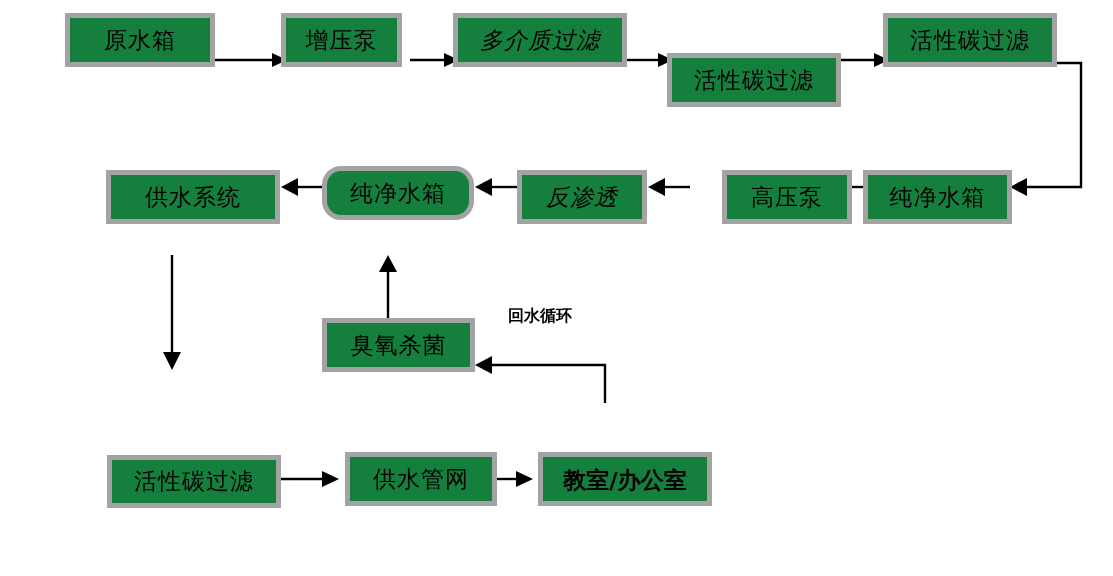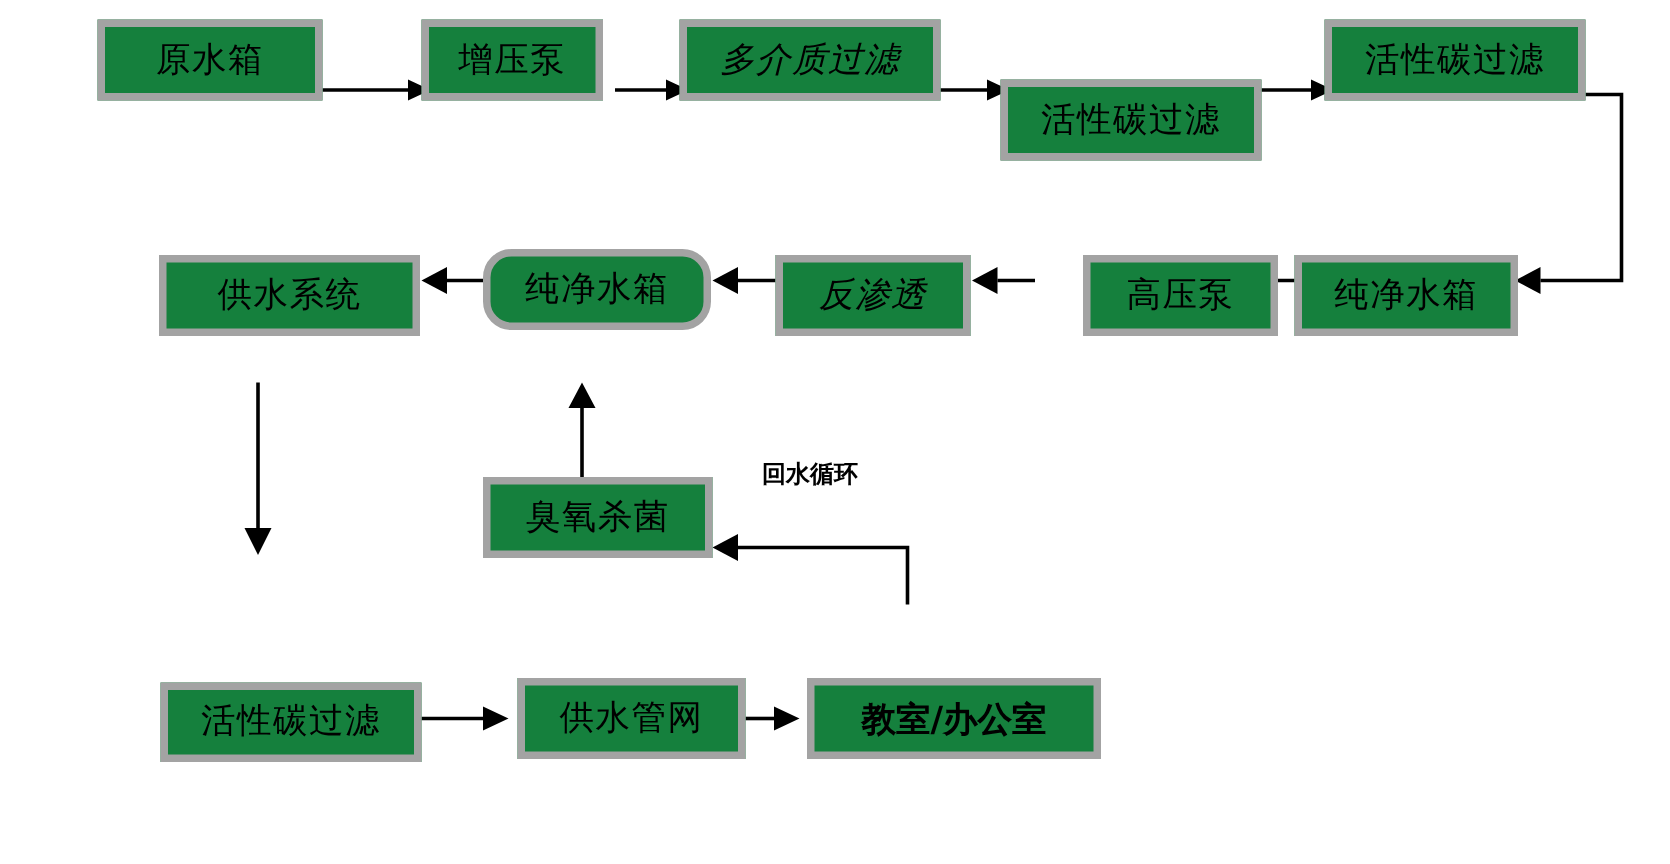--- a/index.html
+++ b/index.html
@@ -138,19 +138,19 @@
       <div class="node" style="left: 667px; top: 13px; width: 174px; height: 54px; margin-top: 40px;">活性碳过滤</div>
       <div class="node" style="left: 883px; top: 13px; width: 174px; height: 54px;">活性碳过滤</div>
       <div class="node" style="left: 106px; top: 170px; width: 174px; height: 54px;">供水系统</div>
       <div class="node" style="left: 322px; top: 166px; width: 152px; height: 54px; border-radius: 19px;">纯净水箱</div>
       <div class="node" style="left: 517px; top: 170px; width: 130px; height: 54px; font-style: italic;">反渗透</div>
       <div class="node" style="left: 690px; top: 170px; width: 130px; height: 54px; margin-left: 32px;">高压泵</div>
       <div class="node" style="left: 863px; top: 170px; width: 149px; height: 54px;">纯净水箱</div>
       <div class="node" style="left: 322px; top: 318px; width: 153px; height: 54px;">臭氧杀菌</div>
       <div class="node" style="left: 107px; top: 455px; width: 174px; height: 53px;">活性碳过滤</div>
       <div class="node" style="left: 345px; top: 452px; width: 152px; height: 54px;">供水管网</div>
-      <div class="node bold" style="left: 538px; top: 452px; width: 196px; height: 54px;">教室/办公室</div>
+      <div class="node bold" style="left: 538px; top: 452px; width: 174px; height: 54px;">教室/办公室</div>
     </div>
   <div id="labels-layer">
       <div class="free-label" style="left: 508px; top: 308px;">回水循环</div>
     </div>
 
 </div>
 
 </body></html>

